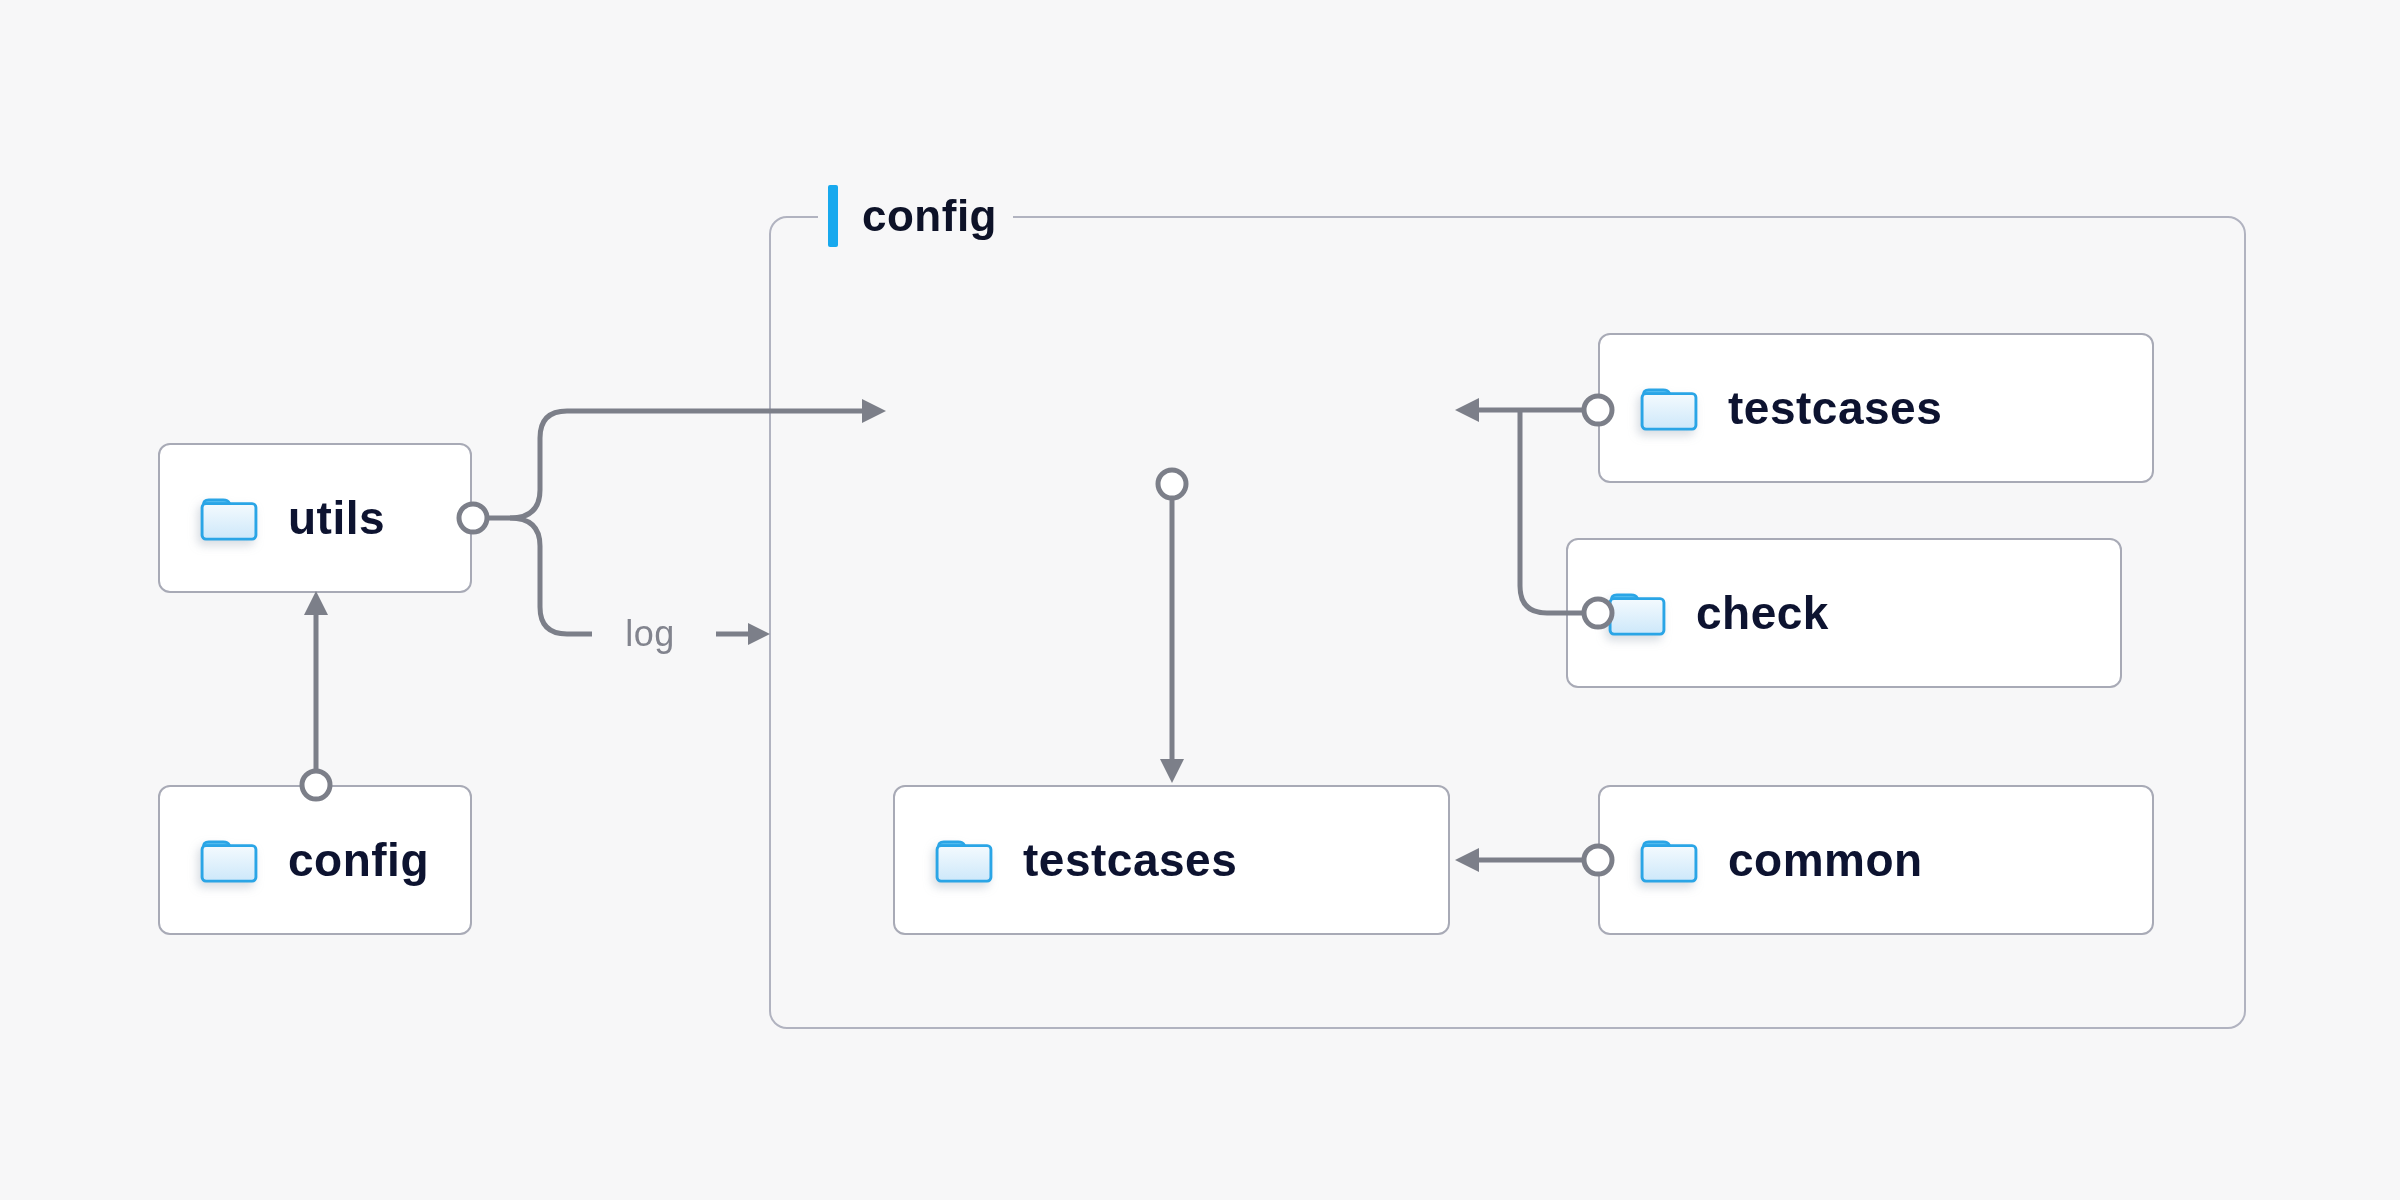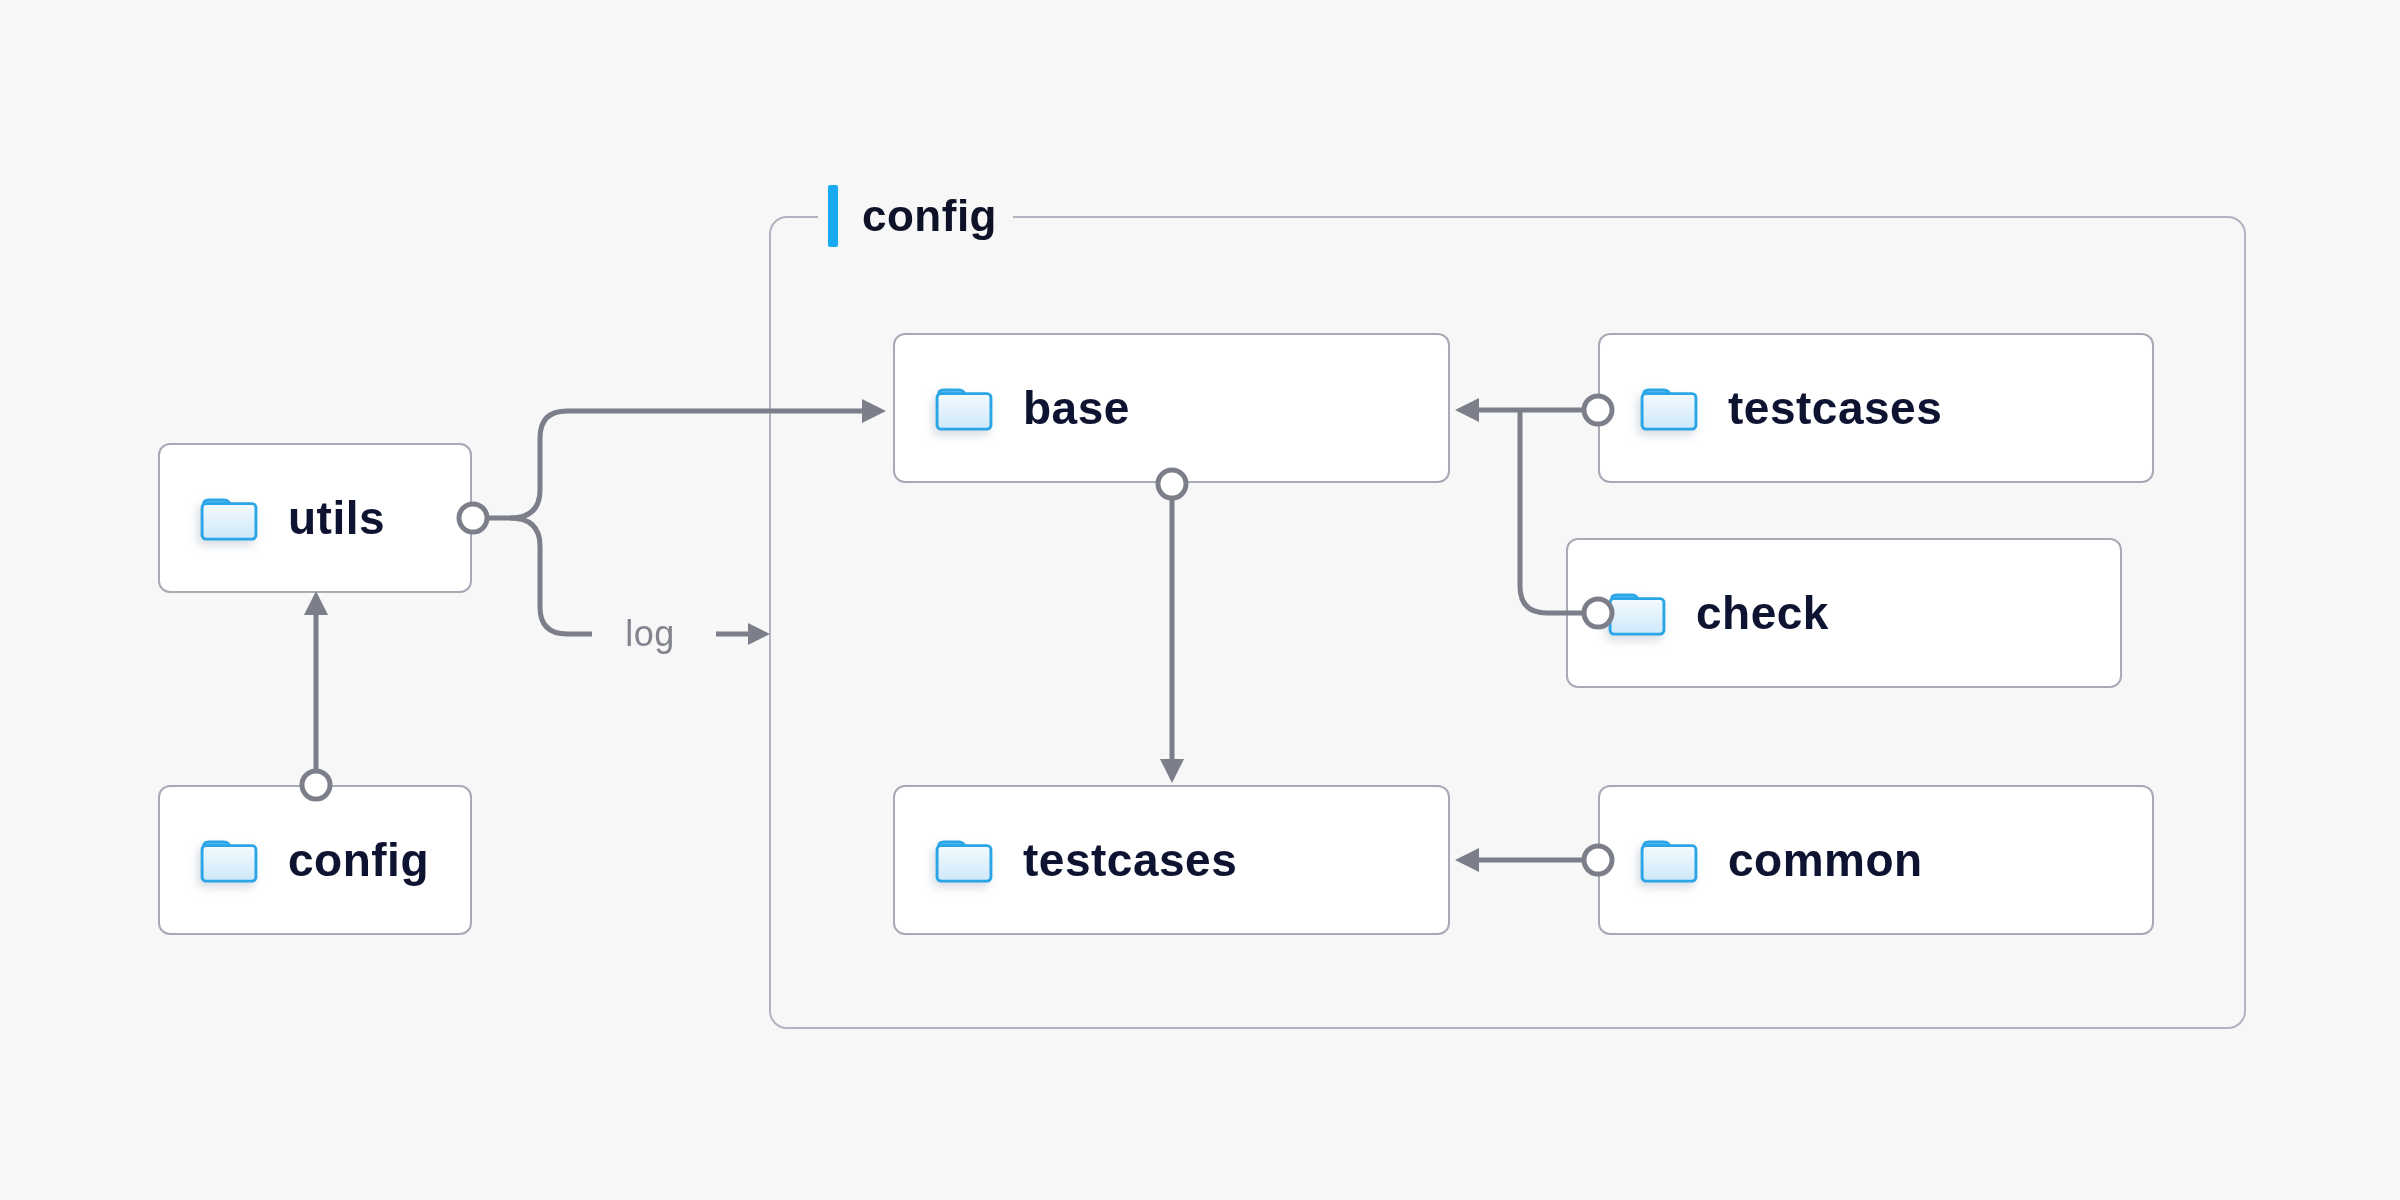--- a/index.html
+++ b/index.html
@@ -105,26 +105,20 @@
     <span class="label">utils</span>
   </div>
 
   <div class="node node-config">
     <svg class="folder" viewBox="0 0 64 52">
         <use href="#folder-shape"></use>
       </svg>
     <span class="label">config</span>
   </div>
 
-  <div class="node node-base">
-    <svg class="folder" viewBox="0 0 64 52">
-        <use href="#folder-shape"></use>
-      </svg>
-    <span class="label">base</span>
-  </div>
 
   <div class="node node-testcases">
     <svg class="folder" viewBox="0 0 64 52">
         <use href="#folder-shape"></use>
       </svg>
     <span class="label">testcases</span>
   </div>
 
   <div class="node node-pymilvus">
     <svg class="folder" viewBox="0 0 64 52">

